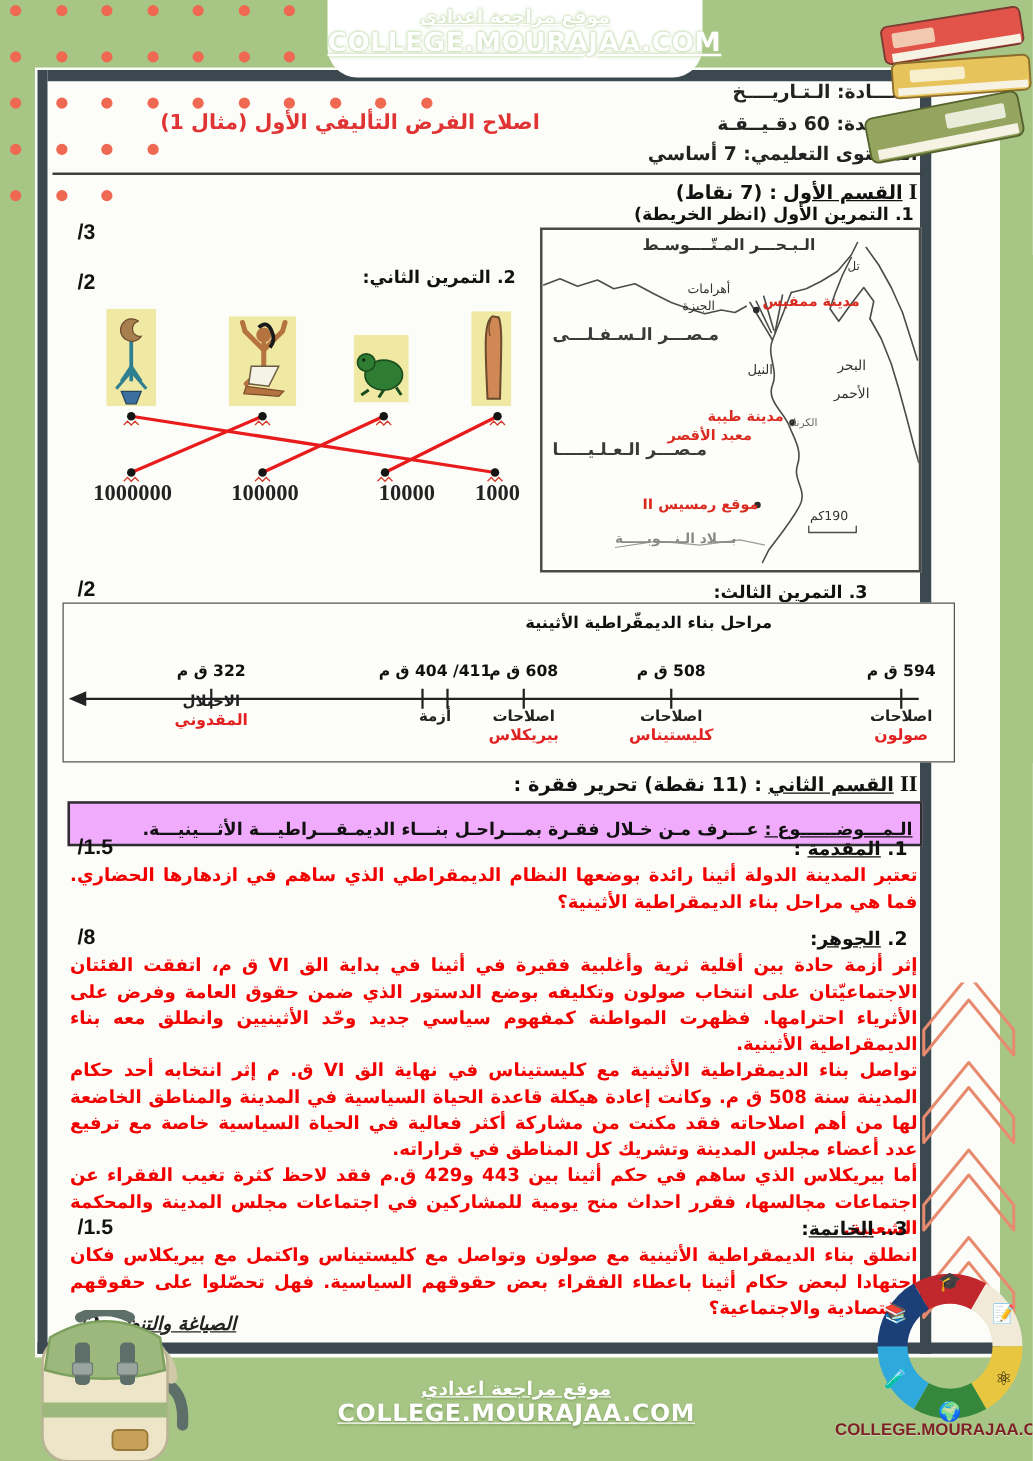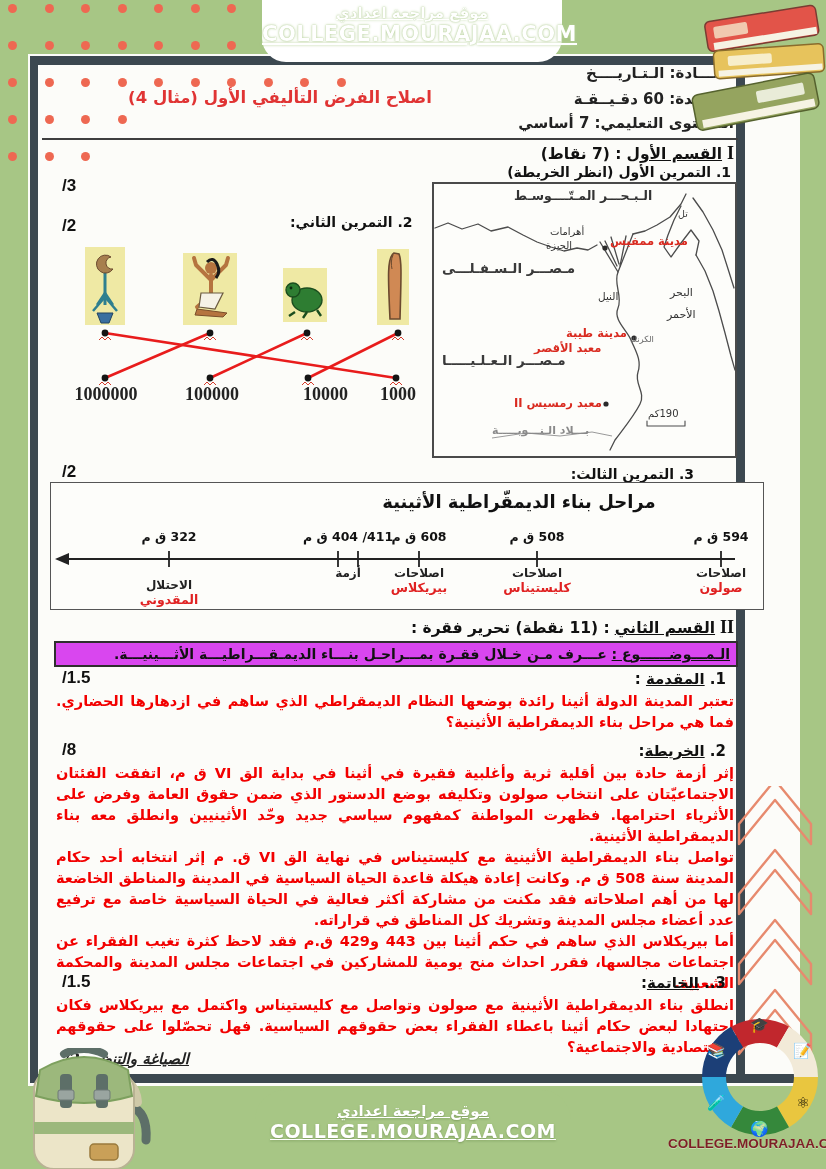--- a/index.html
+++ b/index.html
@@ -38,22 +38,22 @@
   .mlab{position:absolute;white-space:nowrap;color:#333;}
   .mred{color:#d92b20;font-weight:bold;font-size:11.5px;}
   .mstretch{font-weight:bold;font-size:13.5px;letter-spacing:1px;color:#3a3a3a;}
   
   #tlbox{border:1.5px solid #555;background:#fdfdfa;z-index:3;}
   .tl-ev{position:absolute;width:110px;text-align:center;}
   .tl-date{font-weight:bold;font-size:12.5px;color:#111;white-space:nowrap;}
   .tl-lab{font-weight:bold;font-size:12px;color:#222;}
   .tl-name{font-weight:bold;font-size:12.5px;color:#e02222;}
   
-  #topicBox{border:2px solid #2f2f2f;background:#d946ef;z-index:3;font-size:14px;
-            font-weight:bold;color:#111;padding:3px 6px 3px 2px;white-space:nowrap;}
+  #topicBox{border:2px solid #2f2f2f;background:#f0abfc;z-index:3;font-size:14px;
+            font-weight:bold;color:#111;padding:13px 6px 3px 2px;white-space:nowrap;}
   #topicBox .tl{text-decoration:underline;}
   .redtxt{z-index:3;color:#f20000;font-weight:bold;font-size:14.5px;line-height:21px;
           text-align:justify;text-justify:inter-word;}
   .blkhd{z-index:3;font-weight:bold;font-size:15px;color:#111;white-space:nowrap;}
   .blkhd u{text-decoration:underline;}
   #styleNote{z-index:3;font-family:"DejaVu Serif",serif;font-style:italic;font-weight:bold;
              font-size:15px;color:#222;text-decoration:underline;white-space:nowrap;}
   
   .deco{z-index:7;}
   #badge{z-index:7;font-weight:bold;font-size:13.5px;color:#7e1f26;direction:ltr;
@@ -137,21 +137,21 @@
         <rect x="6" y="84" width="124" height="36" rx="6" fill="#95a45f" stroke="#55622e" stroke-width="1.5"></rect>
         <rect x="12" y="110" width="114" height="8" fill="#f6f3e4"></rect>
         <rect x="70" y="92" width="48" height="12" rx="2" fill="#e9ecd8"></rect>
       </g>
     </svg>
   </div>
 
   <div class="abs hdr" style="right:92px;top:64px;">المـــادة: الـتـاريــــخ</div>
   <div class="abs hdr" style="right:92px;top:90px;">المــــدة: 60 دقـيــقـة</div>
   <div class="abs hdr" style="right:92px;top:114px;">المستوى التعليمي: 7 أساسي</div>
-  <div class="abs" id="examTitle" style="left:60px;top:88px;width:440px;">اصلاح الفرض التأليفي الأول (مثال 4)</div>
+  <div class="abs" id="examTitle" style="left:60px;top:88px;width:440px;">اصلاح الفرض التأليفي الأول (مثال 1)</div>
   <div class="abs rule" style="left:42px;top:138px;width:696px;height:2px;"></div>
 
   <div class="abs sec" style="right:92px;top:143px;">
     <span class="rom">I</span>
     <span class="nm">القسم الأول</span>
     <span class="pt">: (7 نقاط)</span>
   </div>
 
   <div class="abs exh" style="right:95px;top:164px;">1. التمرين الأول (انظر الخريطة)</div>
   <div class="abs score" style="left:62px;top:176px;">/3</div>
@@ -192,21 +192,21 @@
     <div class="mlab" style="left:112px;top:56px;font-size:10px;">الجيزة</div>
     <div class="mlab mred" style="left:176px;top:50px;">مدينة ممفيس</div>
     <div class="mlab mstretch" style="left:8px;top:76px;">مـصـــر الـسـفـلـــى</div>
     <div class="mlab" style="left:164px;top:106px;font-size:10.5px;">النيل</div>
     <div class="mlab" style="left:236px;top:102px;font-size:11px;">البحر</div>
     <div class="mlab" style="left:233px;top:124px;font-size:11px;">الأحمر</div>
     <div class="mlab" style="left:196px;top:150px;font-size:8.5px;color:#666;">الكرنك</div>
     <div class="mlab mred" style="left:132px;top:142px;">مدينة طيبة</div>
     <div class="mlab mred" style="left:100px;top:157px;">معبد الأقصر</div>
     <div class="mlab mstretch" style="left:8px;top:168px;">مـصـــر الـعـلـيـــــا</div>
-    <div class="mlab mred" style="left:80px;top:212px;">معبد رمسيس II</div>
+    <div class="mlab mred" style="left:80px;top:212px;">موقع رمسيس II</div>
     <div class="mlab" style="left:58px;top:240px;font-size:11px;letter-spacing:1px;color:#8a8a8a;font-weight:bold;">بـــلاد الـنـــوبـــــة</div>
     <div class="mlab" style="left:214px;top:224px;font-size:10px;">190كم</div>
   </div>
 
   <div class="abs exh" style="left:290px;top:214px;">2. التمرين الثاني:</div>
   <div class="abs score" style="left:62px;top:216px;">/2</div>
 
   <div class="abs glyphbox" style="left:85px;top:247px;">
     <svg width="40" height="78" viewBox="0 0 40 78">
       <rect width="40" height="78" fill="#efe9a4"></rect>
@@ -280,21 +280,21 @@
   </div>
   <div class="abs num" style="left:66px;top:384px;width:80px;text-align:center;">1000000</div>
   <div class="abs num" style="left:172px;top:384px;width:80px;text-align:center;">100000</div>
   <div class="abs num" style="left:272px;top:384px;width:76px;text-align:right;">10000</div>
   <div class="abs num" style="left:366px;top:384px;width:64px;text-align:center;">1000</div>
 
   <div class="abs exh" style="right:132px;top:466px;">3. التمرين الثالث:</div>
   <div class="abs score" style="left:62px;top:462px;">/2</div>
 
   <div class="abs" id="tlbox" style="left:50px;top:482px;width:712px;height:126px;">
-    <div class="abs tl-date" style="left:318px;top:8px;width:300px;text-align:center;font-size:18px;">مراحل بناء الديمقّراطية الأثينية</div>
+    <div class="abs tl-date" style="left:318px;top:8px;width:300px;text-align:center;font-size:13px;">مراحل بناء الديمقّراطية الأثينية</div>
     <svg class="abs" style="left:0;top:0;" width="712" height="126" viewBox="0 0 712 126">
       <line x1="14" y1="76" x2="684" y2="76" stroke="#222" stroke-width="1.8"></line>
       <polygon points="4,76 18,70 18,82" fill="#222"></polygon>
       <g stroke="#222" stroke-width="1.8">
         <line x1="670" y1="68" x2="670" y2="84"></line>
         <line x1="486" y1="68" x2="486" y2="84"></line>
         <line x1="368" y1="68" x2="368" y2="84"></line>
         <line x1="287" y1="68" x2="287" y2="84"></line>
         <line x1="307" y1="68" x2="307" y2="84"></line>
         <line x1="118" y1="68" x2="118" y2="84"></line>
@@ -314,21 +314,21 @@
       <div class="tl-date">608 ق م</div>
       <div class="tl-lab" style="margin-top:22px;">اصلاحات</div>
       <div class="tl-name">بيريكلاس</div>
     </div>
     <div class="tl-ev" style="left:242px;top:46px;">
       <div class="tl-date">411/ 404 ق م</div>
       <div class="tl-lab" style="margin-top:22px;">أزمة</div>
     </div>
     <div class="tl-ev" style="left:63px;top:46px;">
       <div class="tl-date">322 ق م</div>
-      <div class="tl-lab" style="margin-top:34px;">الاحتلال</div>
+      <div class="tl-lab" style="margin-top:10px;">الاحتلال</div>
       <div class="tl-name">المقدوني</div>
     </div>
   </div>
 
   <div class="abs sec" style="right:92px;top:617px;">
     <span class="rom">II</span>
     <span class="nm">القسم الثاني</span>
     <span class="pt">: (11 نقطة) تحرير فقرة :</span>
   </div>
 
@@ -336,21 +336,21 @@
     <span class="tl">الـمـــوضــــــوع :</span><span> عـــرف مـن خـلال فقـرة بمـــراحـل بنـــاء الديمـقـــراطيـــة الأثـــينيـــة.</span>
   </div>
 
   <div class="abs blkhd" style="right:100px;top:670px;">
     <span>1. </span><u>المقدمة</u><span> :</span>
   </div>
   <div class="abs score" style="left:62px;top:668px;">/1.5</div>
   <div class="abs redtxt" style="left:56px;top:691px;width:678px;">تعتبر المدينة الدولة أثينا رائدة بوضعها النظام الديمقراطي الذي ساهم في ازدهارها الحضاري. فما هي مراحل بناء الديمقراطية الأثينية؟</div>
 
   <div class="abs blkhd" style="right:100px;top:742px;">
-    <span>2. </span><u>الخريطة</u><span>:</span>
+    <span>2. </span><u>الجوهر</u><span>:</span>
   </div>
   <div class="abs score" style="left:62px;top:740px;">/8</div>
   <div class="abs redtxt" style="left:56px;top:763px;width:678px;">إثر أزمة حادة بين أقلية ثرية وأغلبية فقيرة في أثينا في بداية الق VI ق م، اتفقت الفئتان الاجتماعيّتان على انتخاب صولون وتكليفه بوضع الدستور الذي ضمن حقوق العامة وفرض على الأثرياء احترامها. فظهرت المواطنة كمفهوم سياسي جديد وحّد الأثينيين وانطلق معه بناء الديمقراطية الأثينية.</div>
   <div class="abs redtxt" style="left:56px;top:847px;width:678px;">تواصل بناء الديمقراطية الأثينية مع كليستيناس في نهاية الق VI ق. م إثر انتخابه أحد حكام المدينة سنة 508 ق م. وكانت إعادة هيكلة قاعدة الحياة السياسية في المدينة والمناطق الخاضعة لها من أهم اصلاحاته فقد مكنت من مشاركة أكثر فعالية في الحياة السياسية خاصة مع ترفيع عدد أعضاء مجلس المدينة وتشريك كل المناطق في قراراته.</div>
   <div class="abs redtxt" style="left:56px;top:931px;width:678px;">أما بيريكلاس الذي ساهم في حكم أثينا بين 443 و429 ق.م فقد لاحظ كثرة تغيب الفقراء عن اجتماعات مجالسها، فقرر احداث منح يومية للمشاركين في اجتماعات مجلس المدينة والمحكمة الشعبية.</div>
 
   <div class="abs blkhd" style="right:100px;top:974px;">
     <span>3.. </span><u>الخاتمة</u><span>:</span>
   </div>
   <div class="abs score" style="left:62px;top:972px;">/1.5</div>

